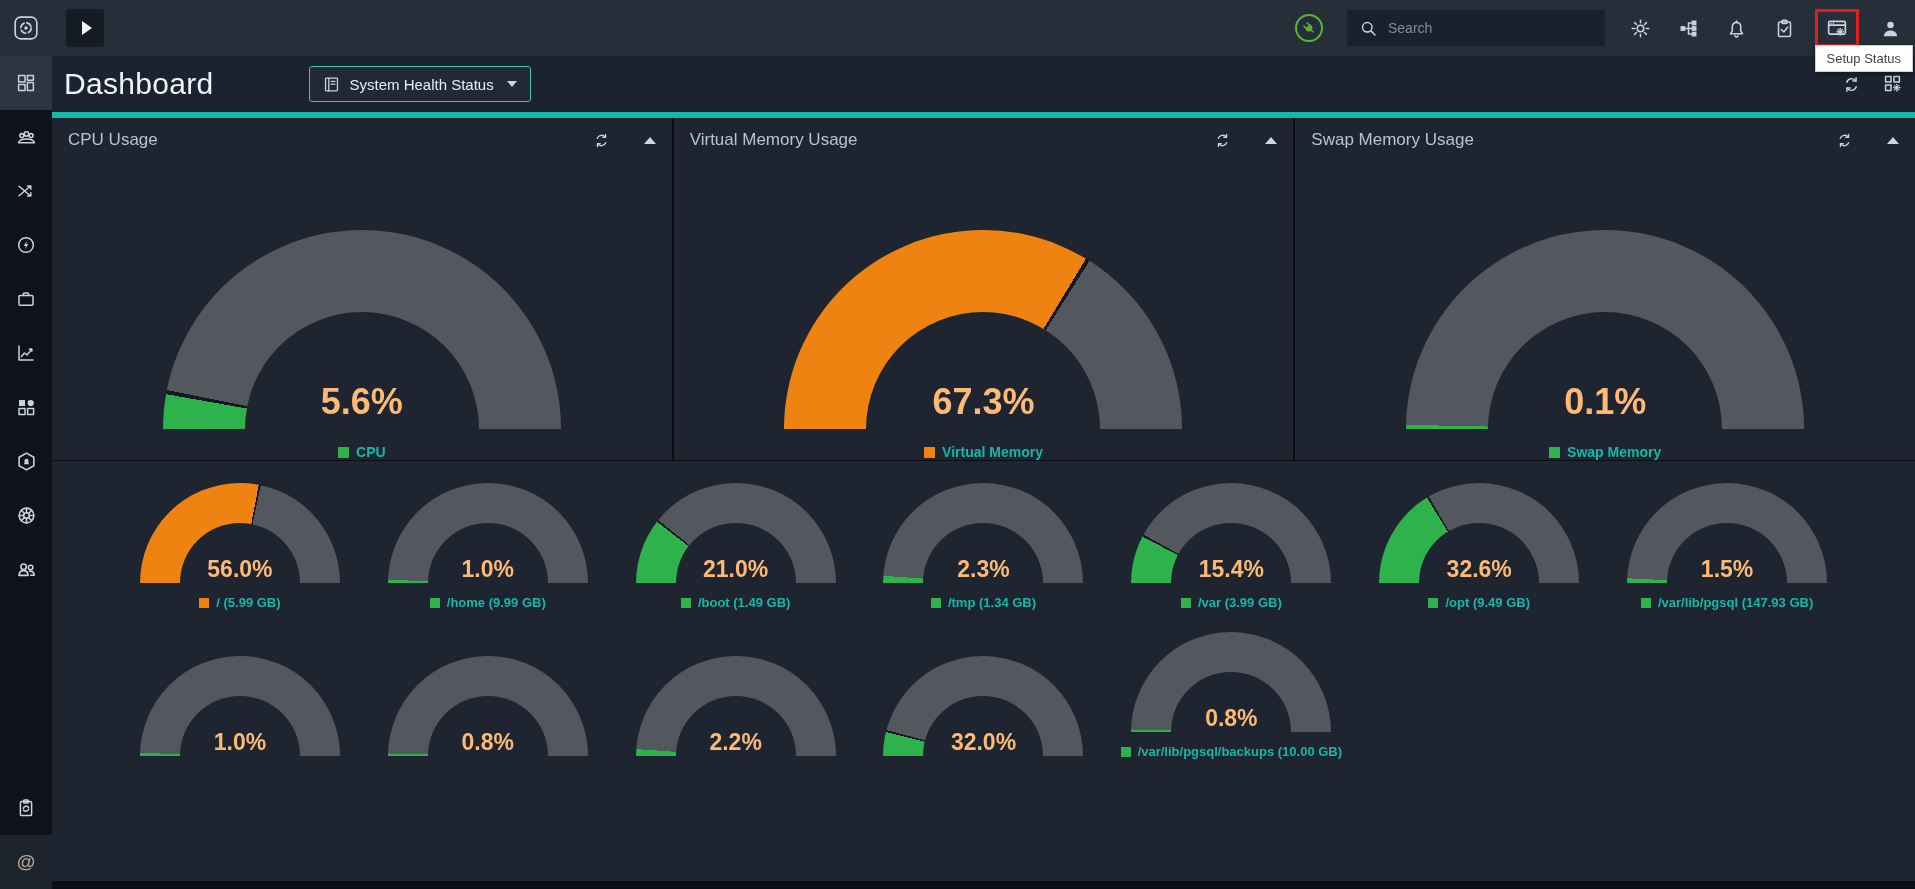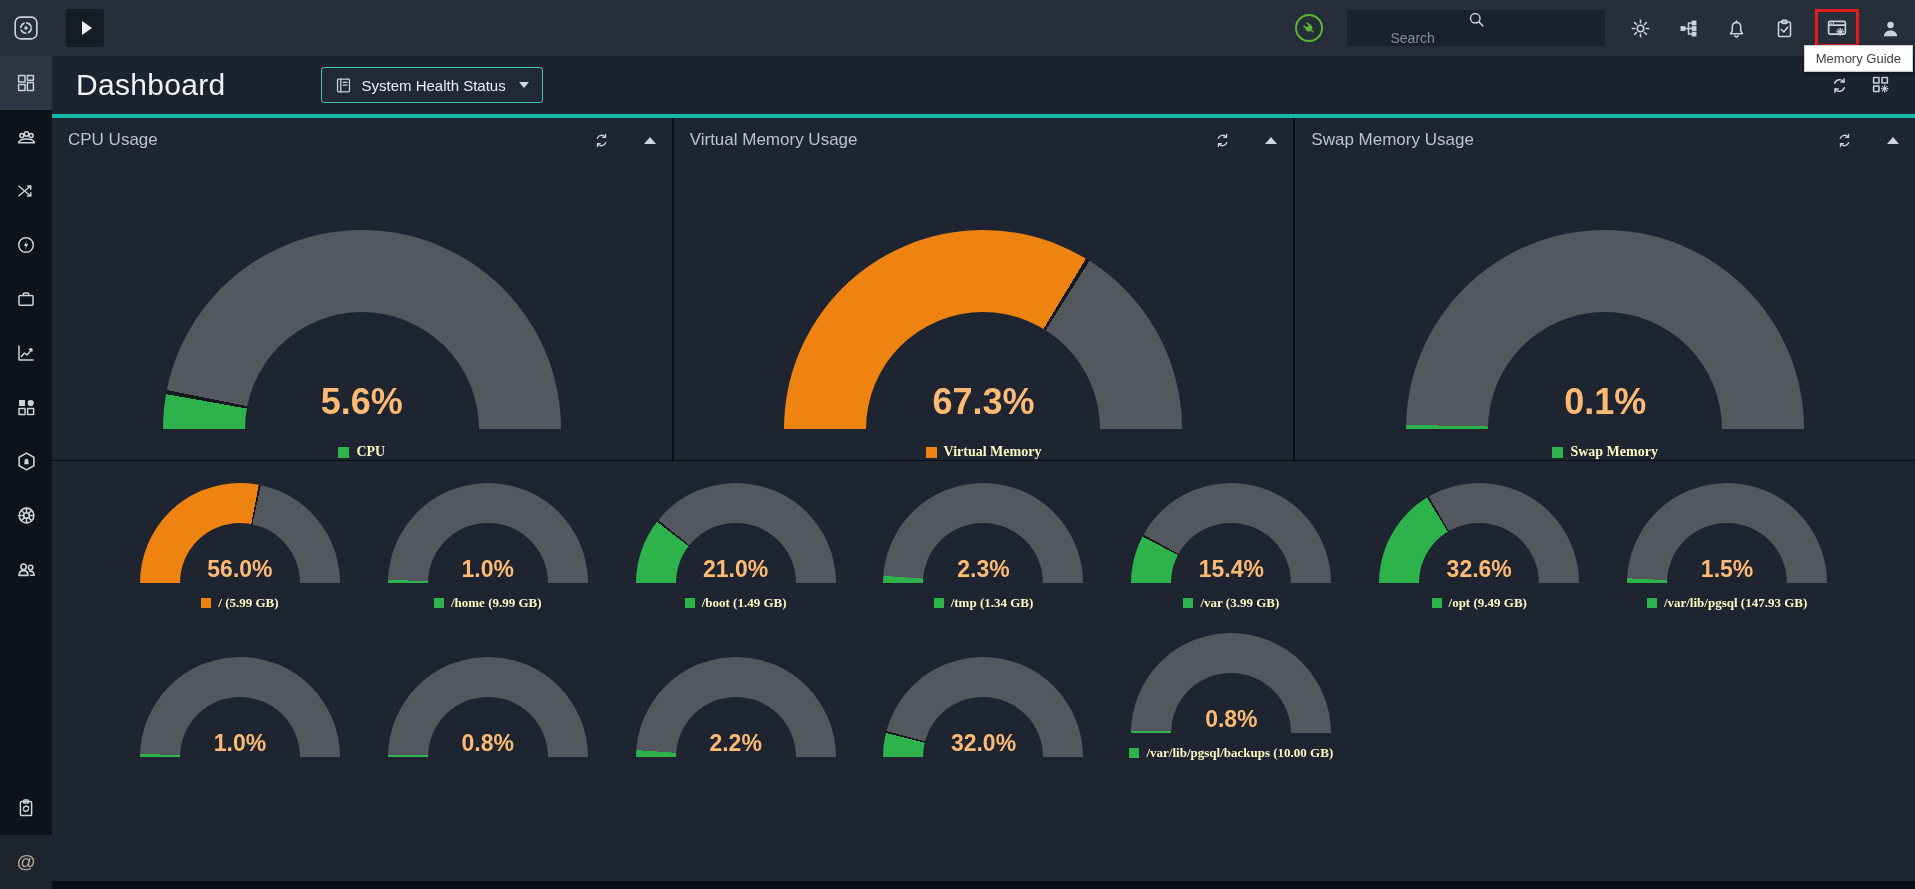--- a/index.html
+++ b/index.html
@@ -11,43 +11,43 @@
     background:#262e3a; display:flex; align-items:center; z-index:20; }
   .logo-cell { width:52px; height:56px; display:flex; align-items:center; justify-content:center; }
   .play-btn { width:38px; height:38px; margin-left:14px; background:#161c26; border-radius:3px;
     display:flex; align-items:center; justify-content:center; cursor:pointer; }
   .play-tri { width:0; height:0; border-left:10px solid #f2f5f9; border-top:7px solid transparent;
     border-bottom:7px solid transparent; margin-left:3px; }
   .topbar-spacer { flex:1; }
   .plug-badge { width:28px; height:28px; border:2px solid #5cb335; border-radius:50%;
     display:flex; align-items:center; justify-content:center; margin-right:24px; }
   .search-box { width:258px; height:36px; background:#1b212c; border-radius:2px;
-    display:flex; align-items:center; padding:0 12px; margin-right:24px;flex-direction:column; }
+    display:flex; align-items:center; padding:0 12px; margin-right:24px; }
   .search-box input { flex:1; background:transparent; border:none; outline:none;
     color:#aeb7c6; font-size:14px; margin-left:10px; font-family:"Liberation Sans",sans-serif; }
   .search-box input::placeholder { color:#818b9c; }
   .tb-icons { display:flex; align-items:center; gap:26px; padding-right:14px; }
   .tb-icon { width:22px; height:22px; display:flex; align-items:center; justify-content:center; cursor:pointer; }
   .hl-box { border:3px solid #e41c1c; padding:5px 8px; margin:0 -6px; display:flex; align-items:center; }
   .tooltip { position:absolute; top:45px; right:2px; background:#ffffff; color:#3f3f3f;
     font-size:13px; padding:5px 11px; border:1px solid #cfcfcf; box-shadow:0 2px 5px rgba(0,0,0,.4);
     white-space:nowrap; z-index:30; }
 
   
   .sidebar { position:absolute; top:56px; left:0; width:52px; height:833px; background:#0e1319;
     display:flex; flex-direction:column; z-index:10; }
   .sb-item { width:52px; height:54px; display:flex; align-items:center; justify-content:center; cursor:pointer; }
   .sb-item.active { background:#2c3542; }
   .sb-bottom { margin-top:auto; }
   .sb-item.lightbg { background:#1d242e; }
 
   
   .content { position:absolute; top:56px; left:52px; width:1863px; height:833px; background:#0a0e14; }
-  .page-header { height:62px; background:#1c2330; display:flex; align-items:center; padding:0 24px;
-    border-bottom:4px solid #14b8a6; }
+  .page-header { height:62px; background:#1c2330; display:flex; align-items:center; padding:0 12px;
+    border-bottom:6px solid #14b8a6; }
   .page-title { font-size:30px; color:#f0f4f8; font-weight:500; letter-spacing:.3px; margin-right:96px; }
   .view-select { height:36px; border:1px solid #3ec3b4; border-radius:3px; background:#212937;
     display:flex; align-items:center; padding:0 13px; gap:9px; cursor:pointer; color:#e9eef4; font-size:15px; }
   .caret-down { width:0; height:0; border-left:5px solid transparent; border-right:5px solid transparent;
     border-top:6px solid #ccd5e1; margin-left:4px; }
   .header-actions { margin-left:auto; display:flex; align-items:center; gap:22px; }
   .hdr-icon { width:20px; height:20px; cursor:pointer; display:flex; align-items:center; justify-content:center; }
 
   
   .panels-row { display:grid; grid-template-columns:1fr 1fr 1fr; gap:2px; height:334px; background:#0a0e14; }
@@ -68,21 +68,21 @@
   .g-big .arc { width:398px; height:398px; top:0; left:0; }
   .g-big .hole { width:234px; height:234px; top:82px; left:82px; }
   .g-big .gval { bottom:6px; font-size:36px; }
   .g-small { width:200px; height:100px; margin:0 auto; }
   .g-small .arc { width:200px; height:200px; top:0; left:0; }
   .g-small .hole { width:120px; height:120px; top:40px; left:40px; }
   .g-small .gval { bottom:0; font-size:23px; }
   .panel-body-big { padding-top:68px; }
   .legend { display:flex; align-items:center; justify-content:center; gap:7px; margin-top:15px; }
   .legend .sq { width:11px; height:11px; display:inline-block; }
-  .legend .lbl { color:#fef9c3; font-size:14px; font-weight:700;font-family:Liberation Serif, serif; }
+  .legend .lbl { color:#14b8a6; font-size:14px; font-weight:700; }
   .legend.small { margin-top:12px; }
   .legend.small .sq { width:10px; height:10px; }
   .legend.small .lbl { font-size:13px; }
 
   
   .disk-panel { margin-top:9px; background:#1e2531; height:420px; display:flex; flex-direction:column; }
   .disk-row { display:grid; grid-template-columns:repeat(7,1fr); padding:0 64px; }
   .disk-row.r1 { margin-top:22px; }
   .disk-row.r2 { margin-top:46px; }
   .gauge-cell { display:flex; flex-direction:column; align-items:center; }
@@ -172,21 +172,21 @@
         </svg>
       </div>
     </span>
     <div class="tb-icon">
       <svg width="21" height="21" viewBox="0 0 20 20">
         <circle cx="10" cy="6.7" r="3.1" class="fill-ic"></circle>
         <path d="M3.6 17.3c.4-3.5 3-5.5 6.4-5.5s6 2 6.4 5.5z" class="fill-ic"></path>
       </svg>
     </div>
   </div>
-  <div class="tooltip">Memory Guide</div>
+  <div class="tooltip">Setup Status</div>
 </div>
 
 <div class="sidebar">
   <div class="sb-item active">
     <span>
       <svg width="20" height="20" viewBox="0 0 20 20">
         <rect x="2.6" y="2.6" width="6.4" height="6.4" class="stroke-ic"></rect>
         <rect x="11.4" y="2.6" width="6" height="4.6" class="stroke-ic"></rect>
         <rect x="2.6" y="11.4" width="6.4" height="6" class="stroke-ic"></rect>
         <rect x="11.4" y="9.6" width="6" height="7.8" class="stroke-ic"></rect>

